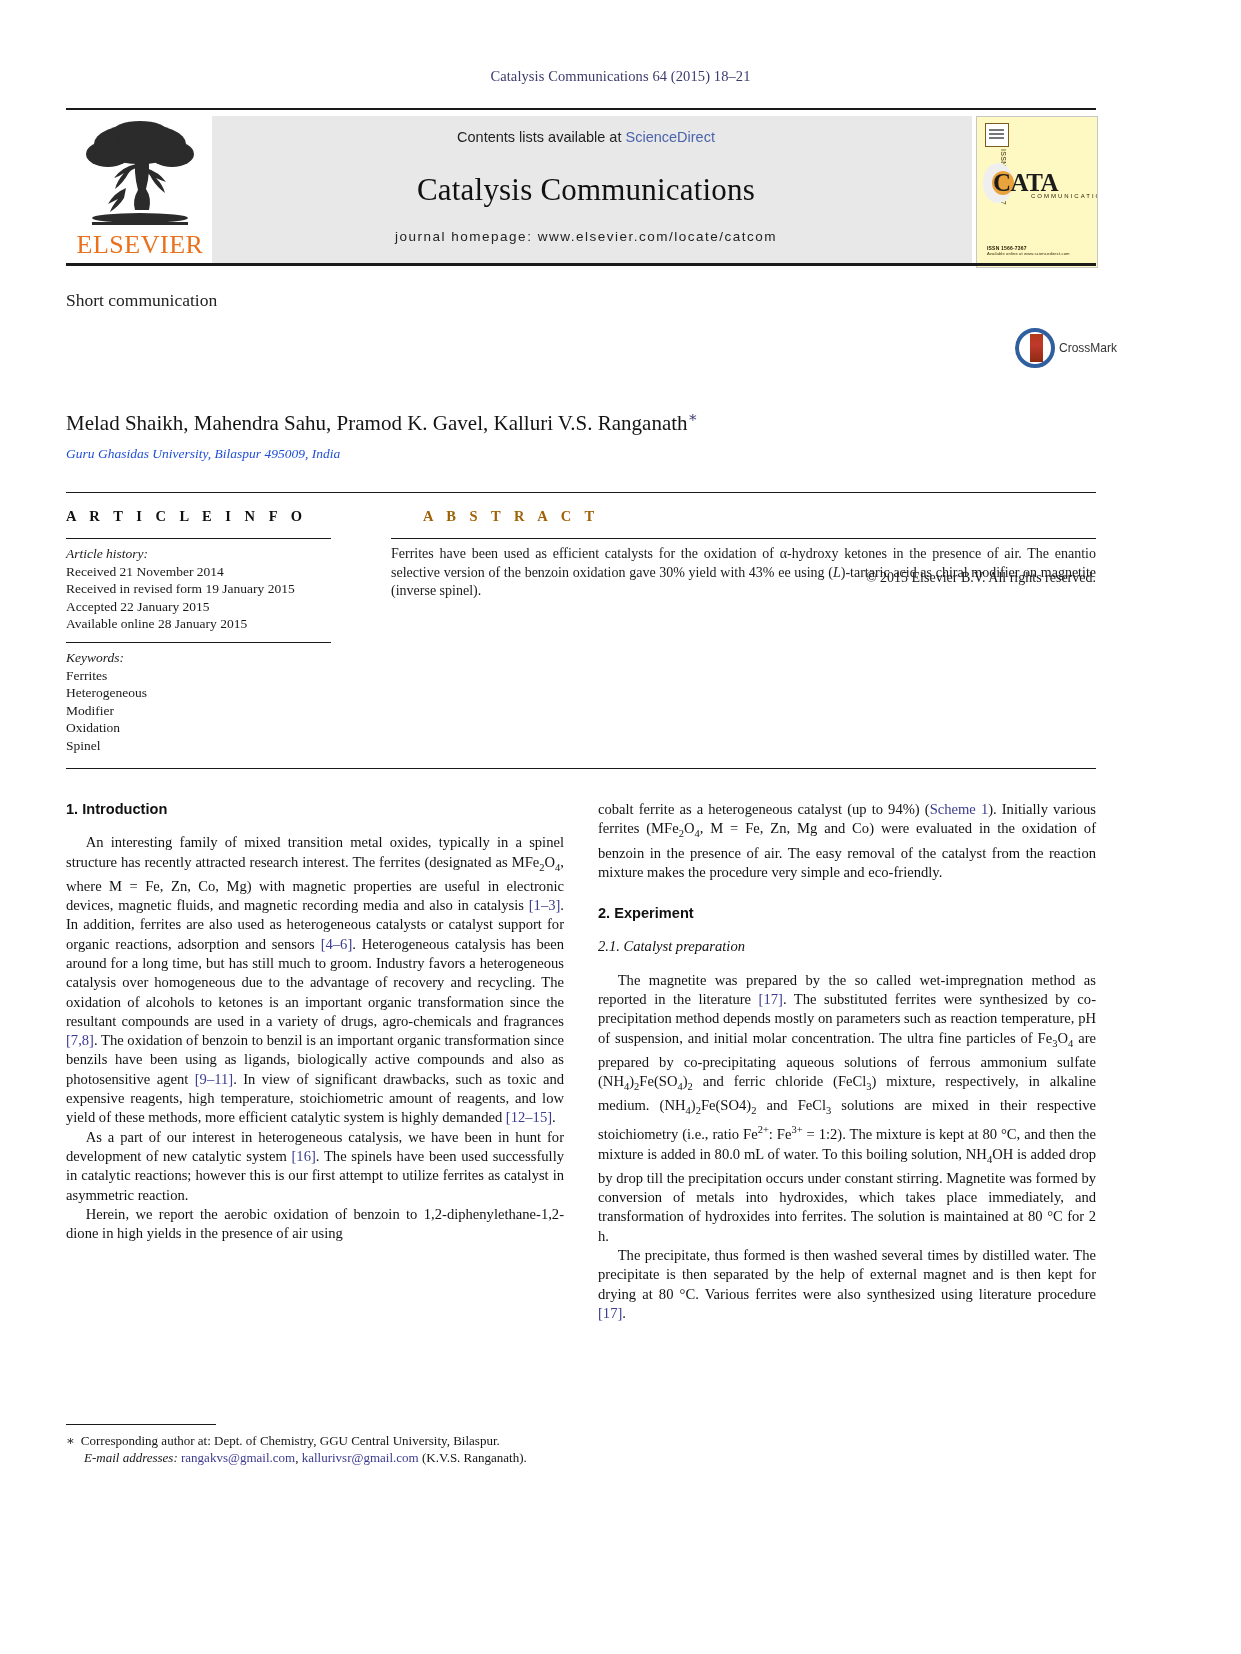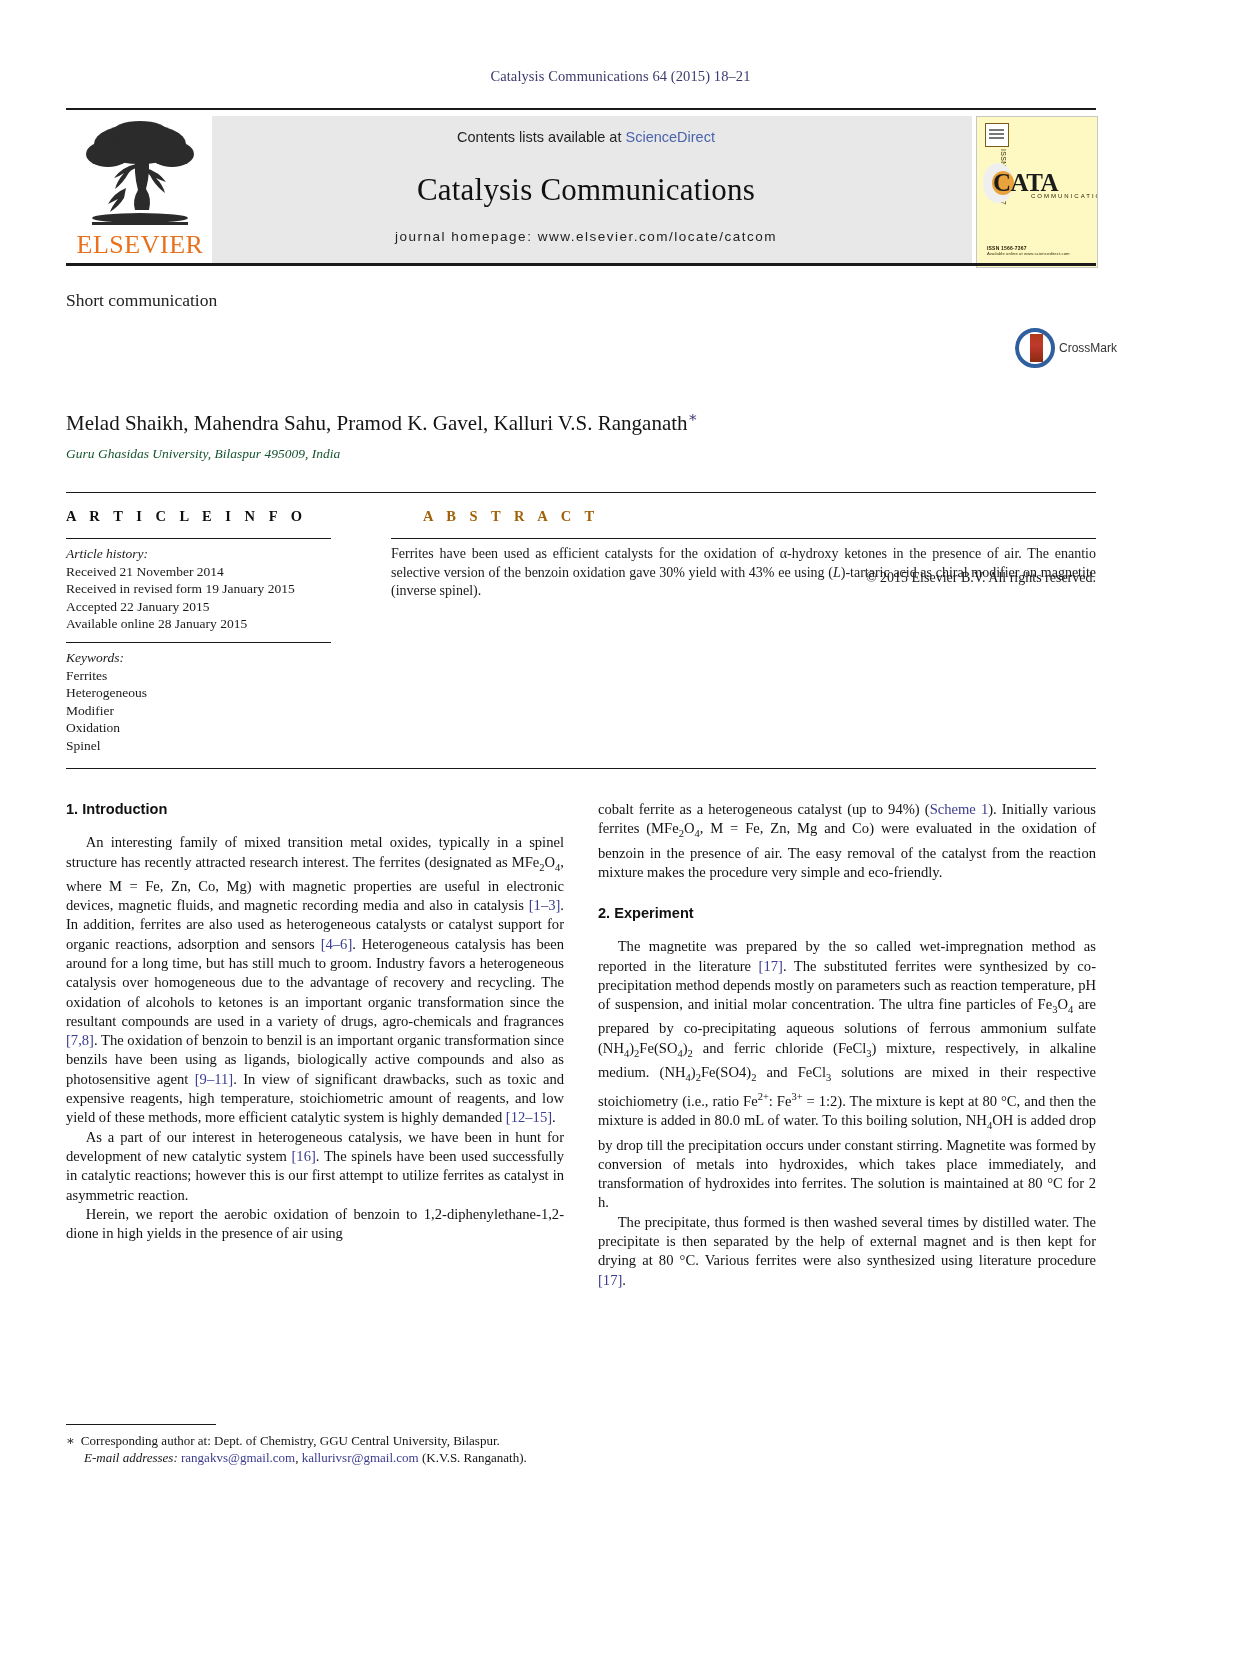--- a/index.html
+++ b/index.html
@@ -232,21 +232,21 @@
   .authors .star {
     color: #3b3b6d;
     font-size: 15px;
     vertical-align: super;
   }
   .affiliation {
     position: absolute;
     left: 66px; top: 446px;
     font-style: italic;
     font-size: 13.5px;
-    color: #14532d;
+    color: #1d4ed8;
   }
   .crossmark {
     position: absolute;
     left: 1015px; top: 328px;
     width: 82px;
     height: 42px;
   }
   .crossmark .badge {
     position: absolute;
     left: 0; top: 0;
@@ -540,20 +540,21 @@
   <div class="col left">
     <h2>1. Introduction</h2>
     <p><span>An interesting family of mixed transition metal oxides, typically in a spinel structure has recently attracted research interest. The ferrites (designated as MFe</span><sub>2</sub><span>O</span><sub>4</sub><span>, where M = Fe, Zn, Co, Mg) with magnetic properties are useful in electronic devices, magnetic fluids, and magnetic recording media and also in catalysis </span><span class="ref">[1–3]</span><span>. In addition, ferrites are also used as heterogeneous catalysts or catalyst support for organic reactions, adsorption and sensors </span><span class="ref">[4–6]</span><span>. Heterogeneous catalysis has been around for a long time, but has still much to groom. Industry favors a heterogeneous catalysis over homogeneous due to the advantage of recovery and recycling. The oxidation of alcohols to ketones is an important organic transformation since the resultant compounds are used in a variety of drugs, agro-chemicals and fragrances </span><span class="ref">[7,8]</span><span>. The oxidation of benzoin to benzil is an important organic transformation since benzils have been using as ligands, biologically active compounds and also as photosensitive agent </span><span class="ref">[9–11]</span><span>. In view of significant drawbacks, such as toxic and expensive reagents, high temperature, stoichiometric amount of reagents, and low yield of these methods, more efficient catalytic system is highly demanded </span><span class="ref">[12–15]</span><span>.</span></p>
     <p><span>As a part of our interest in heterogeneous catalysis, we have been in hunt for development of new catalytic system </span><span class="ref">[16]</span><span>. The spinels have been used successfully in catalytic reactions; however this is our first attempt to utilize ferrites as catalyst in asymmetric reaction.</span></p>
     <p>Herein, we report the aerobic oxidation of benzoin to 1,2-diphenylethane-1,2-dione in high yields in the presence of air using</p>
   </div>
 
   <div class="col right">
     <p style="text-indent:0"><span>cobalt ferrite as a heterogeneous catalyst (up to 94%) (</span><span class="ref">Scheme 1</span><span>). Initially various ferrites (MFe</span><sub>2</sub><span>O</span><sub>4</sub><span>, M = Fe, Zn, Mg and Co) were evaluated in the oxidation of benzoin in the presence of air. The easy removal of the catalyst from the reaction mixture makes the procedure very simple and eco-friendly.</span></p>
     <h2 class="spaced">2. Experiment</h2>
+    <h3>2.1. Catalyst preparation</h3>
     <p><span>The magnetite was prepared by the so called wet-impregnation method as reported in the literature </span><span class="ref">[17]</span><span>. The substituted ferrites were synthesized by co-precipitation method depends mostly on parameters such as reaction temperature, pH of suspension, and initial molar concentration. The ultra fine particles of Fe</span><sub>3</sub><span>O</span><sub>4</sub><span> are prepared by co-precipitating aqueous solutions of ferrous ammonium sulfate (NH</span><sub>4</sub><span>)</span><sub>2</sub><span>Fe(SO</span><sub>4</sub><span>)</span><sub>2</sub><span> and ferric chloride (FeCl</span><sub>3</sub><span>) mixture, respectively, in alkaline medium. (NH</span><sub>4</sub><span>)</span><sub>2</sub><span>Fe(SO4)</span><sub>2</sub><span> and FeCl</span><sub>3</sub><span> solutions are mixed in their respective stoichiometry (i.e., ratio Fe</span><sup>2+</sup><span>: Fe</span><sup>3+</sup><span> = 1:2). The mixture is kept at 80 °C, and then the mixture is added in 80.0 mL of water. To this boiling solution, NH</span><sub>4</sub><span>OH is added drop by drop till the precipitation occurs under constant stirring. Magnetite was formed by conversion of metals into hydroxides, which takes place immediately, and transformation of hydroxides into ferrites. The solution is maintained at 80 °C for 2 h.</span></p>
     <p><span>The precipitate, thus formed is then washed several times by distilled water. The precipitate is then separated by the help of external magnet and is then kept for drying at 80 °C. Various ferrites were also synthesized using literature procedure </span><span class="ref">[17]</span><span>.</span></p>
   </div>
 
   <div class="fn-rule"></div>
   <div class="footnote">
     <div><span class="star">∗</span><span>Corresponding author at: Dept. of Chemistry, GGU Central University, Bilaspur.</span></div>
     <div class="line2"><span class="em">E-mail addresses:</span> <span class="mail">rangakvs@gmail.com</span>, <span class="mail">kallurivsr@gmail.com</span> <span>(K.V.S. Ranganath).</span></div>
   </div>
 

